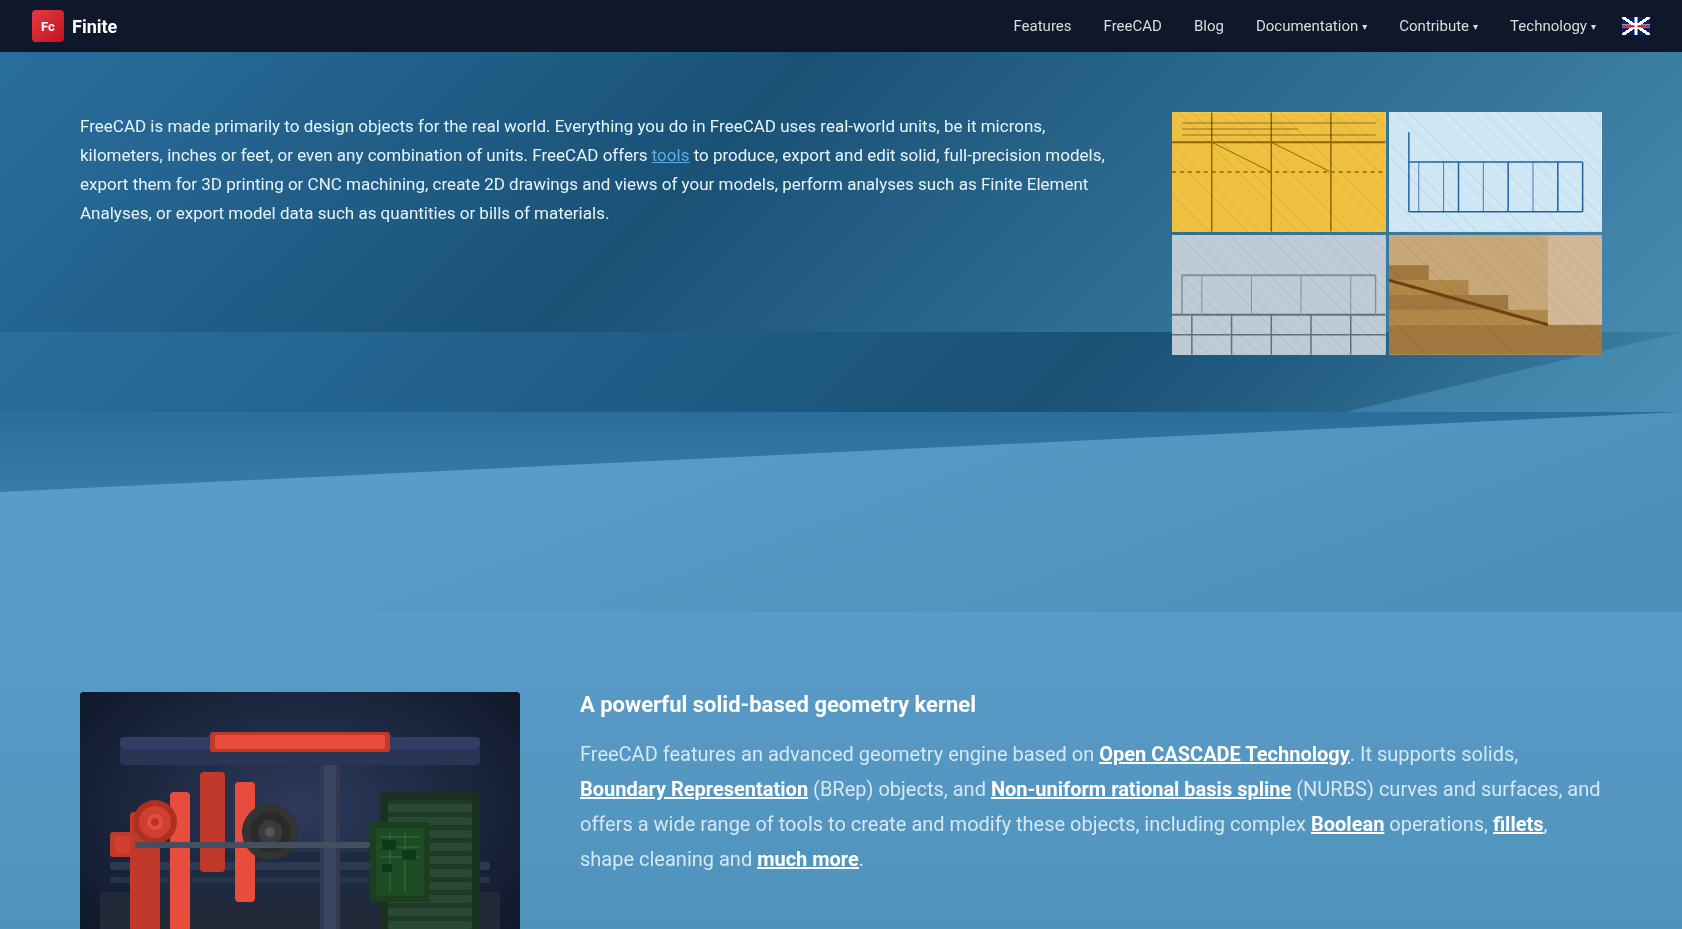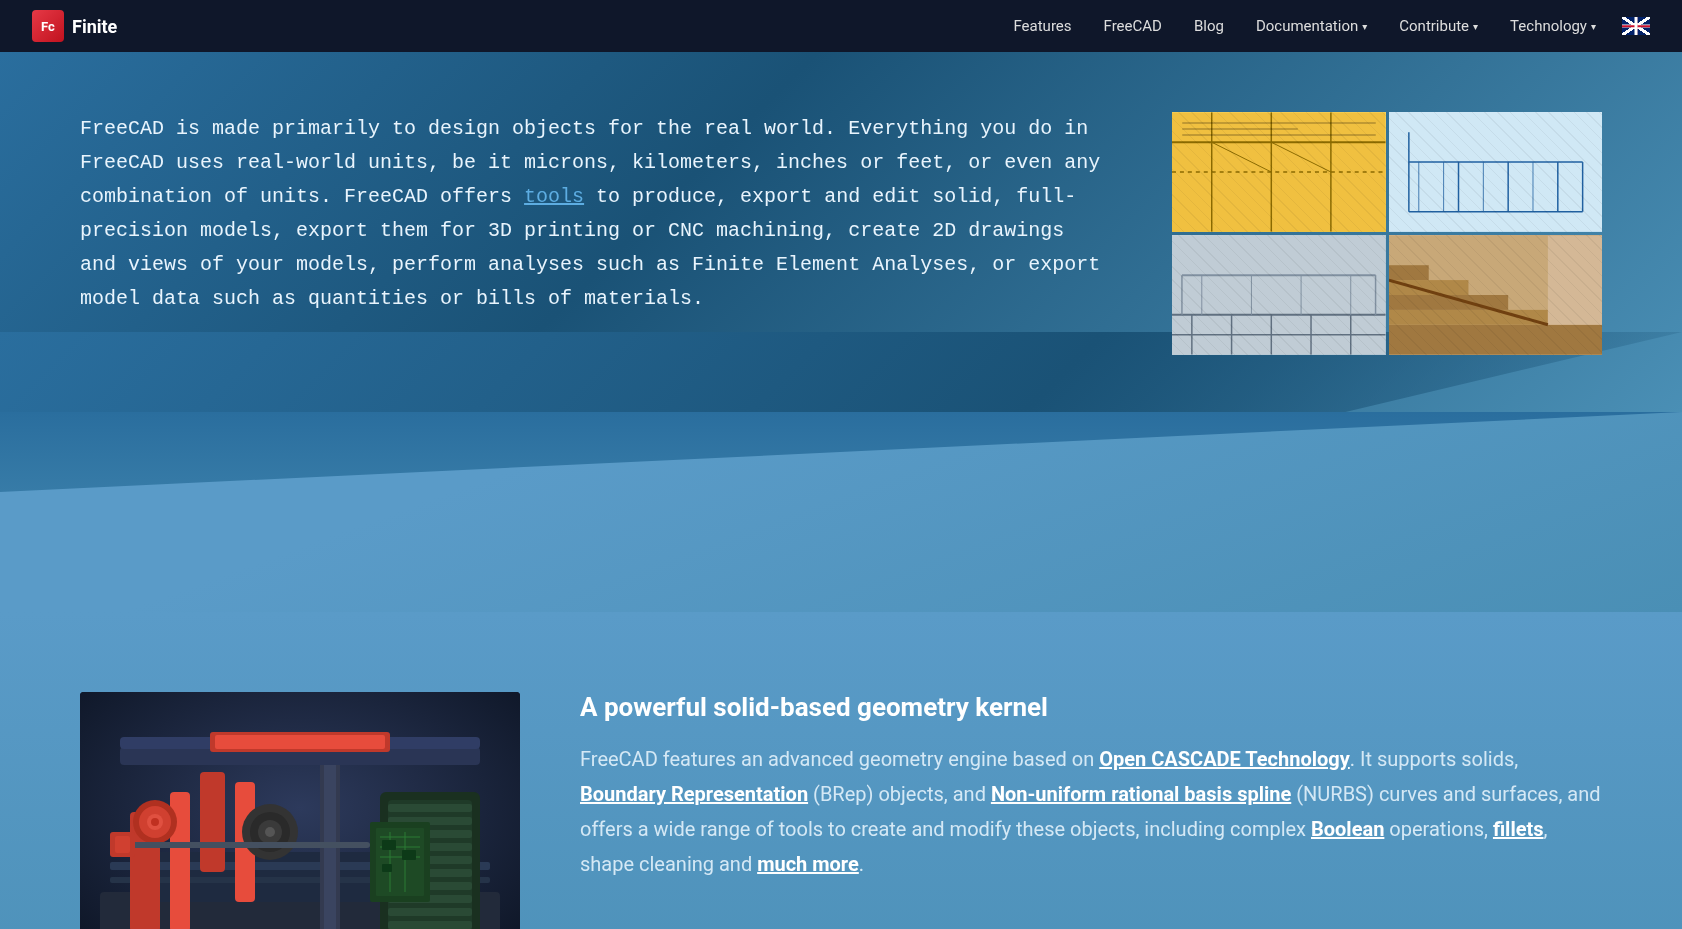--- a/index.html
+++ b/index.html
@@ -39,21 +39,21 @@
       content: '';
       position: absolute;
       bottom: -80px; left: 0; right: 0;
       height: 160px;
       background: linear-gradient(135deg, #2a6e9e 0%, #1a5276 60%, transparent 100%);
       clip-path: polygon(0 0, 100% 0, 60% 100%, 0 60%);
       z-index: 0;
     }
 
     .text-col { flex: 1; color: white; position: relative; z-index: 1; }
-    .text-col p { font-size: 20px; line-height: 1.7; color: #e8f4fd; font-family: Liberation Mono, monospace; }
+    .text-col p { font-size: 17px; line-height: 1.7; color: #e8f4fd; }
     .text-col a { color: #5dade2; text-decoration: underline; }
 
     .images-col {
       width: 430px; flex-shrink: 0;
       display: grid; grid-template-columns: 1fr 1fr; grid-template-rows: 1fr 1fr;
       gap: 3px; position: relative; z-index: 1;
     }
     .img-placeholder {
       background: #6b8fa8; overflow: hidden; position: relative;
     }
@@ -101,21 +101,21 @@
       background: linear-gradient(135deg, #1a2035 0%, #2d3a5c 100%);
       border-radius: 4px; overflow: hidden; position: relative;
     }
 
     
     .machine-visual {
       width: 100%; height: 100%;
     }
 
     .content-col { flex: 1; color: white; }
-    .content-col h2 { font-size: 26px; font-weight: bold; color: white; margin-bottom: 20px; }
+    .content-col h2 { font-size: 22px; font-weight: bold; color: white; margin-bottom: 20px; }
     .content-col p { font-size: 20px; line-height: 1.75; color: #d4e8f5; }
     .content-col a { color: white; text-decoration: underline; font-weight: bold; }
 
     .uk-flag {
       width: 28px; height: 18px; position: relative; overflow: hidden;
       background: #012169;
     }
     .uk-flag::before {
       content: '';
       position: absolute; top: 0; left: 0; right: 0; bottom: 0;

